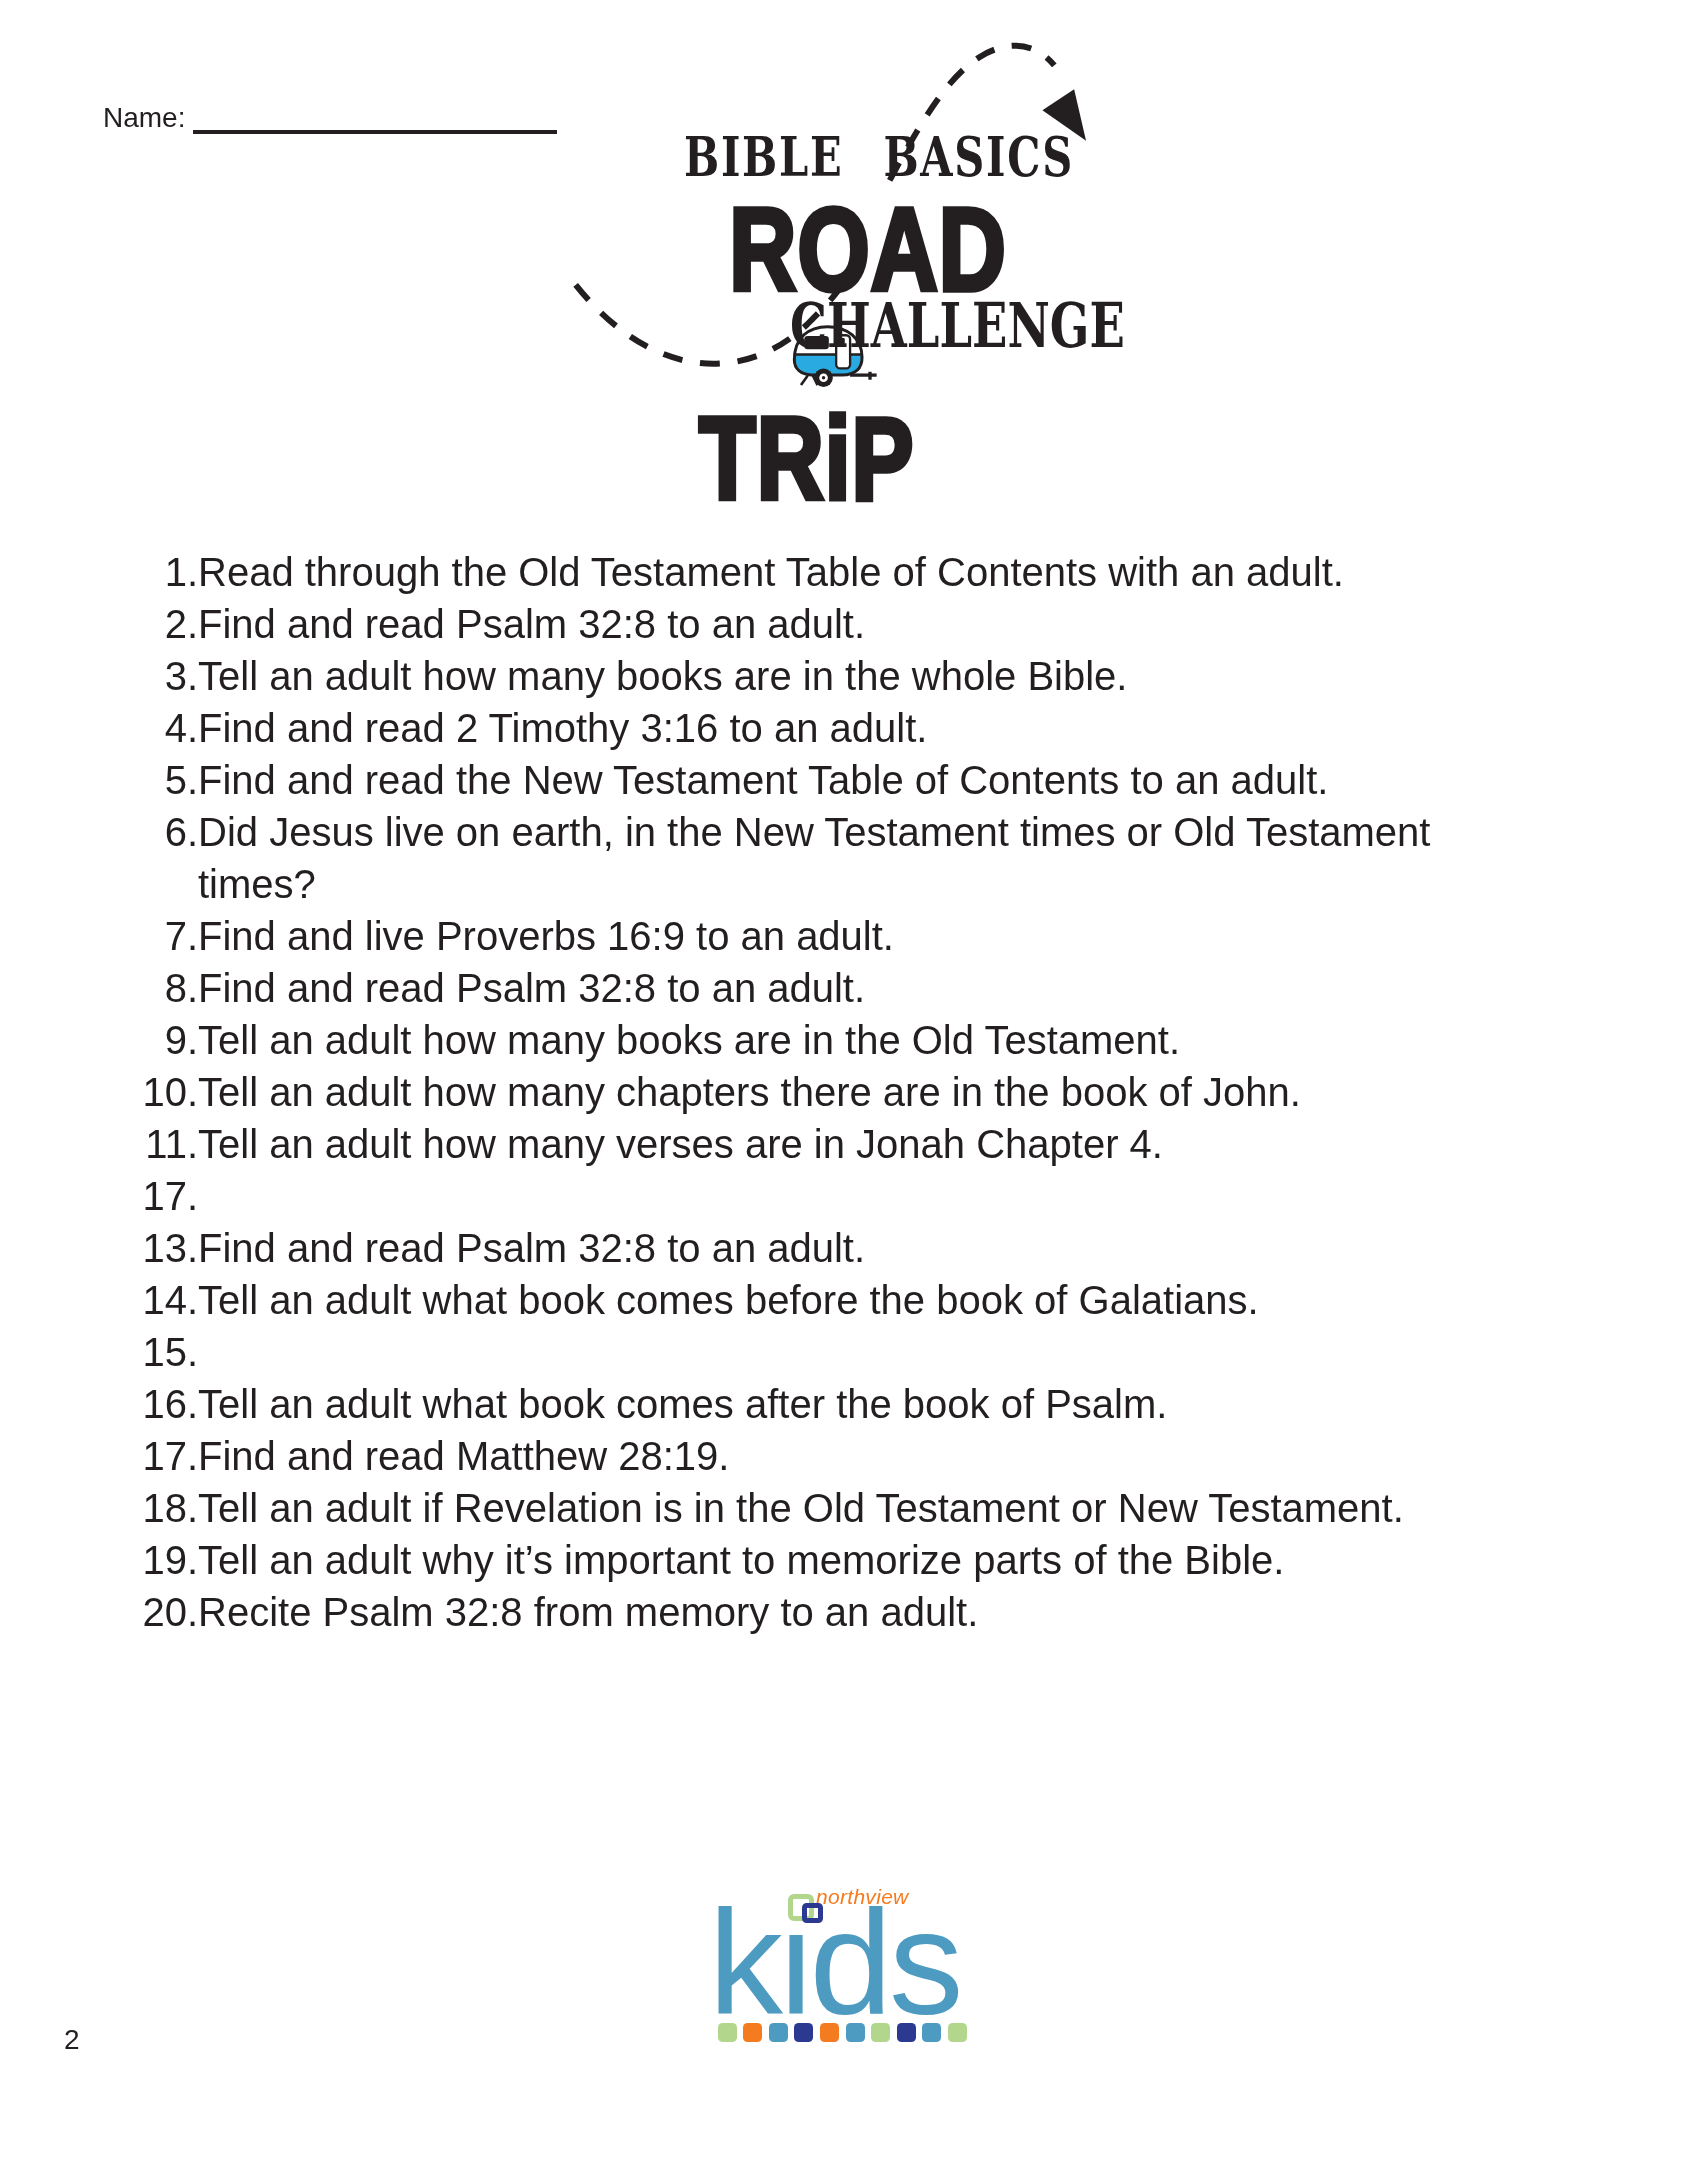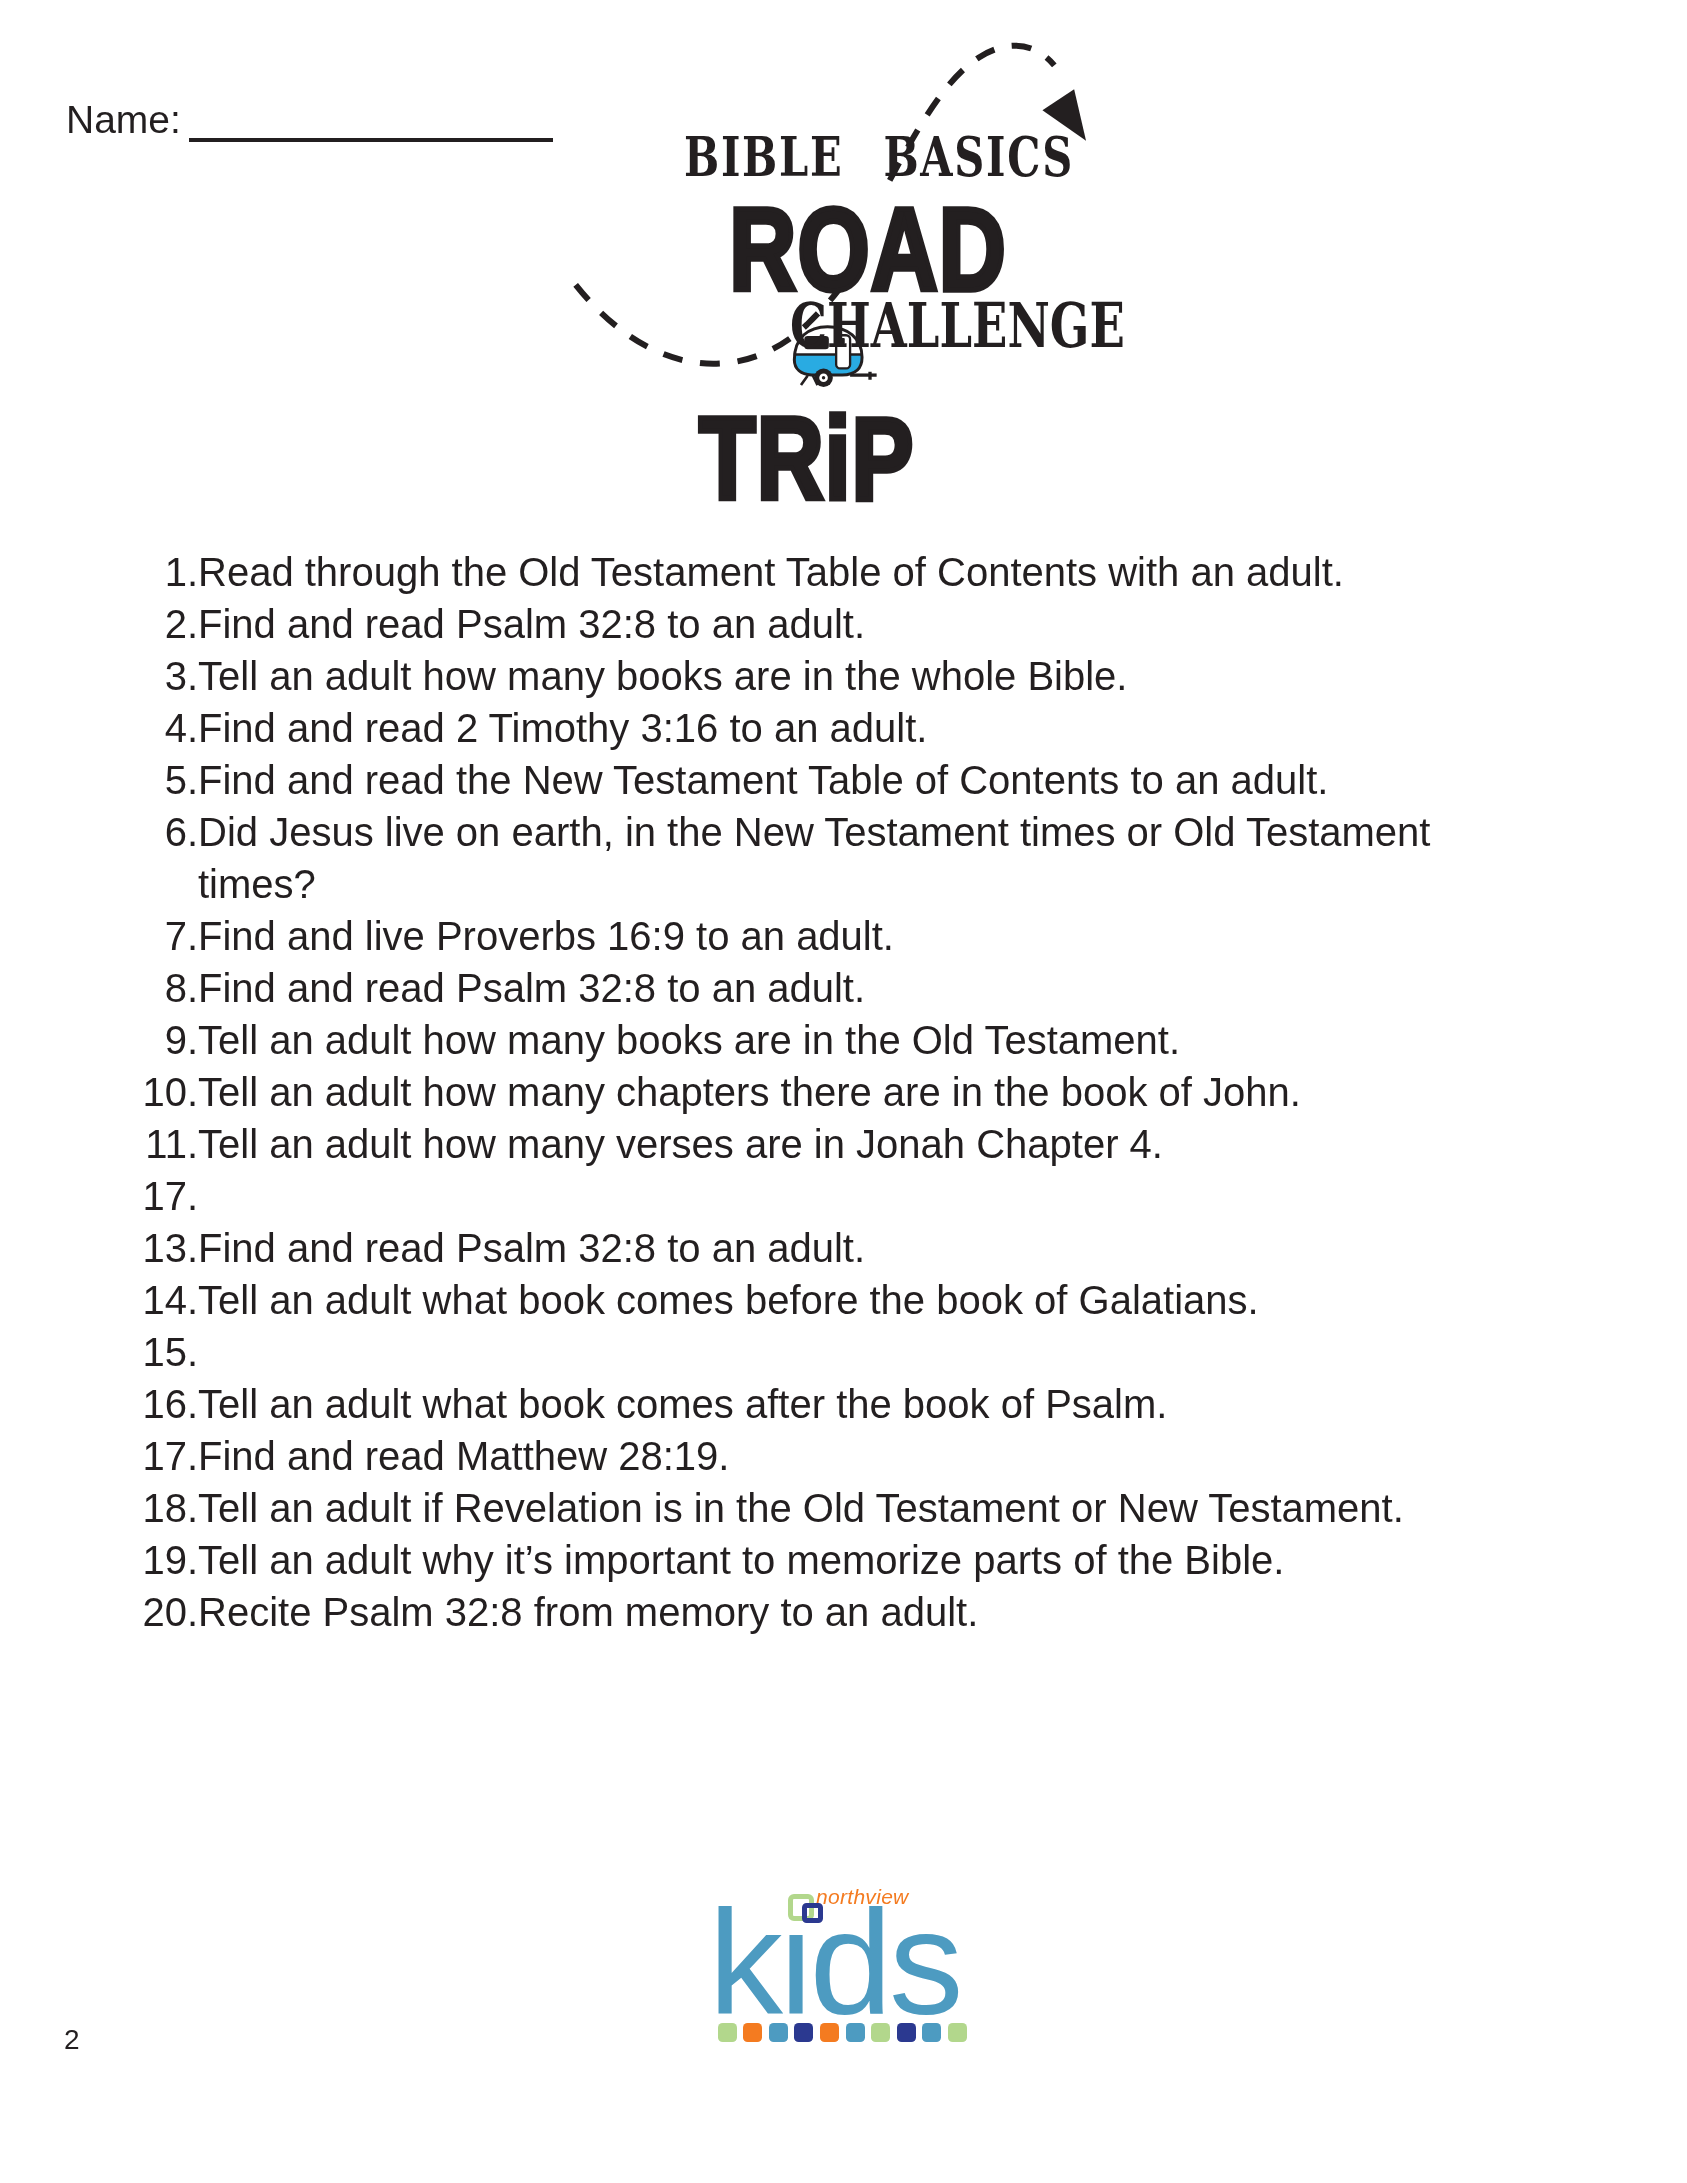--- a/index.html
+++ b/index.html
@@ -7,21 +7,21 @@
     width: 1688px; height: 2183px;
     background: #ffffff;
     position: relative;
     overflow: hidden;
     font-family: "Liberation Sans", sans-serif;
     color: #231f20;
   }
 
   
   .name-row { position: absolute; left: 66px; top: 98px; }
-  .name-label { font-size: 39px; color: #231f20; }
+  .name-label { font-size: 28px; color: #231f20; margin-left: 37px; }
   .name-line {
     display: inline-block;
     width: 364px; height: 32px;
     border-bottom: 4.6px solid #231f20;
     margin-left: 8px;
     vertical-align: bottom;
   }
 
   
   .logo-block { position: absolute; left: 529px; top: 26.5px; width: 609px; height: 357px; }

